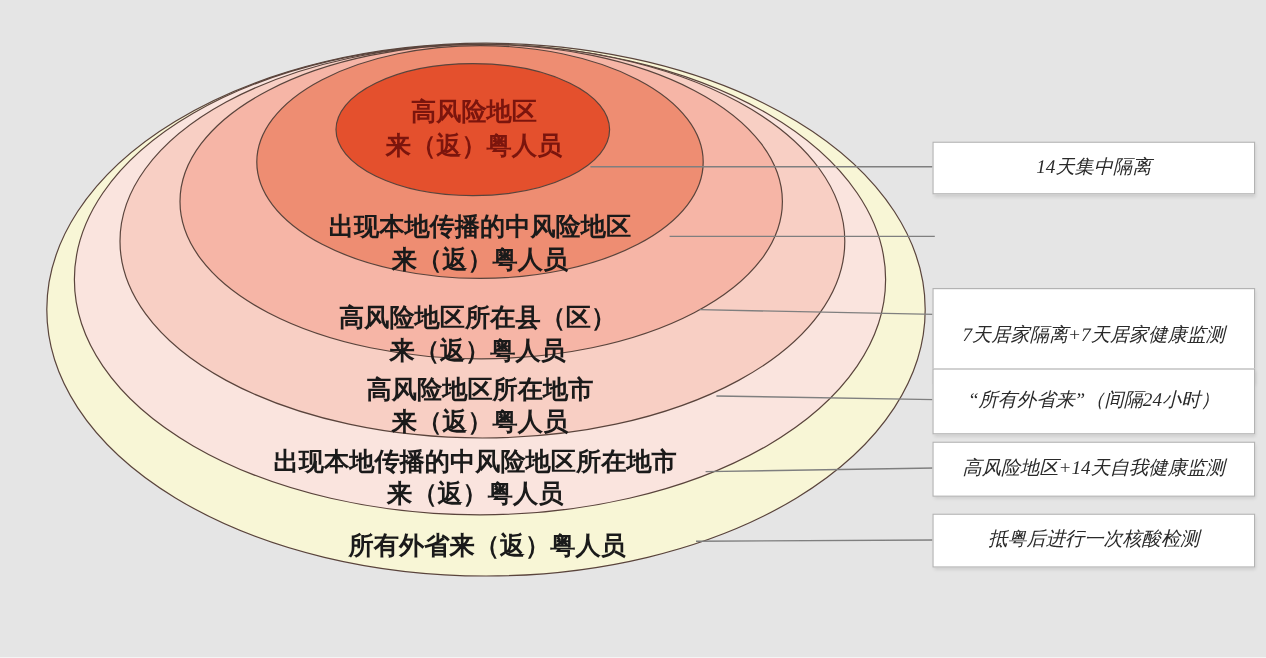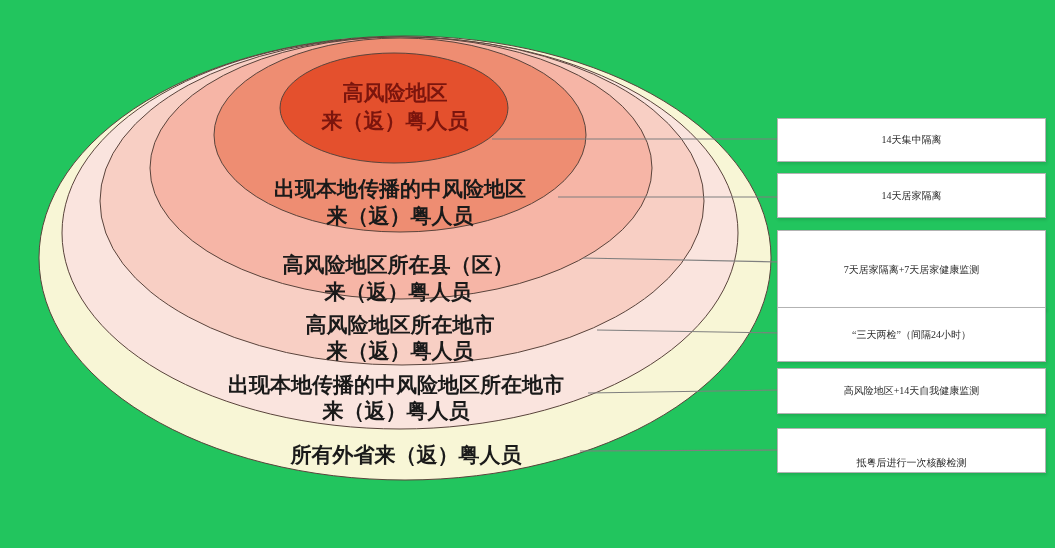--- a/index.html
+++ b/index.html
@@ -5,21 +5,21 @@
   html, body {
     margin: 0;
     padding: 0;
     background: #ffffff;
     font-family: "DejaVu Sans", sans-serif;
   }
   #stage {
     position: relative;
     width: 1055px;
     height: 548px;
-    background: #22c55e;
+    background: #e5e5e5;
     overflow: hidden;
   }
   #venn-svg {
     position: absolute;
     left: 0;
     top: 0;
   }
   .ring-label {
     font-family: "DejaVu Sans", sans-serif;
     font-weight: 700;
@@ -40,25 +40,26 @@
     width: 269px;
     background: #ffffff;
     border: 1px solid #b3b3b3;
     box-shadow: 1px 2px 3px rgba(0,0,0,0.12);
     display: flex;
     flex-direction: column;
     align-items: center;
     justify-content: center;
     text-align: center;
     font-family: "Liberation Serif", serif;
-    font-size: 10px;
+    font-size: 16px;
     line-height: 1.55;
     color: #2a2a2a;
     box-sizing: border-box;
     padding: 2px 6px;
+    font-style: italic;
   }
 </style>
 </head>
 <body>
 
 <div id="stage">
 
   <svg id="venn-svg" width="1055" height="548" viewBox="0 0 1055 548">
 
     <ellipse class="ring-ellipse" cx="405" cy="258" rx="366" ry="222" fill="#f8f6d6"></ellipse>
@@ -90,33 +91,30 @@
     <text class="ring-label" x="396" y="392" fill="#1a1a1a">出现本地传播的中风险地区所在地市</text>
     <text class="ring-label" x="396" y="418" fill="#1a1a1a">来（返）粤人员</text>
 
     <text class="ring-label" x="406" y="462" fill="#1a1a1a">所有外省来（返）粤人员</text>
   </svg>
 
   <div class="measure-box" style="top:118px; height:44px;">
     <div>14天集中隔离</div>
   </div>
 
-  <div class="measure-box" style="top:173px; height:45px;">
-    <div>14天居家隔离</div>
-  </div>
 
-  <div class="measure-box" style="top:230px; height:80px;">
+  <div class="measure-box" style="top:240px; height:80px;">
     <div>7天居家隔离+7天居家健康监测</div>
   </div>
 
   <div class="measure-box" style="top:307px; height:55px;">
-    <div>“三天两检”（间隔24小时）</div>
+    <div>“所有外省来”（间隔24小时）</div>
   </div>
 
   <div class="measure-box" style="top:368px; height:46px;">
     <div>高风险地区+14天自我健康监测</div>
   </div>
 
-  <div class="measure-box" style="top:428px; height:45px;justify-content:flex-end;">
+  <div class="measure-box" style="top:428px; height:45px;">
     <div>抵粤后进行一次核酸检测</div>
   </div>
 
 </div>
 
 </body></html>

